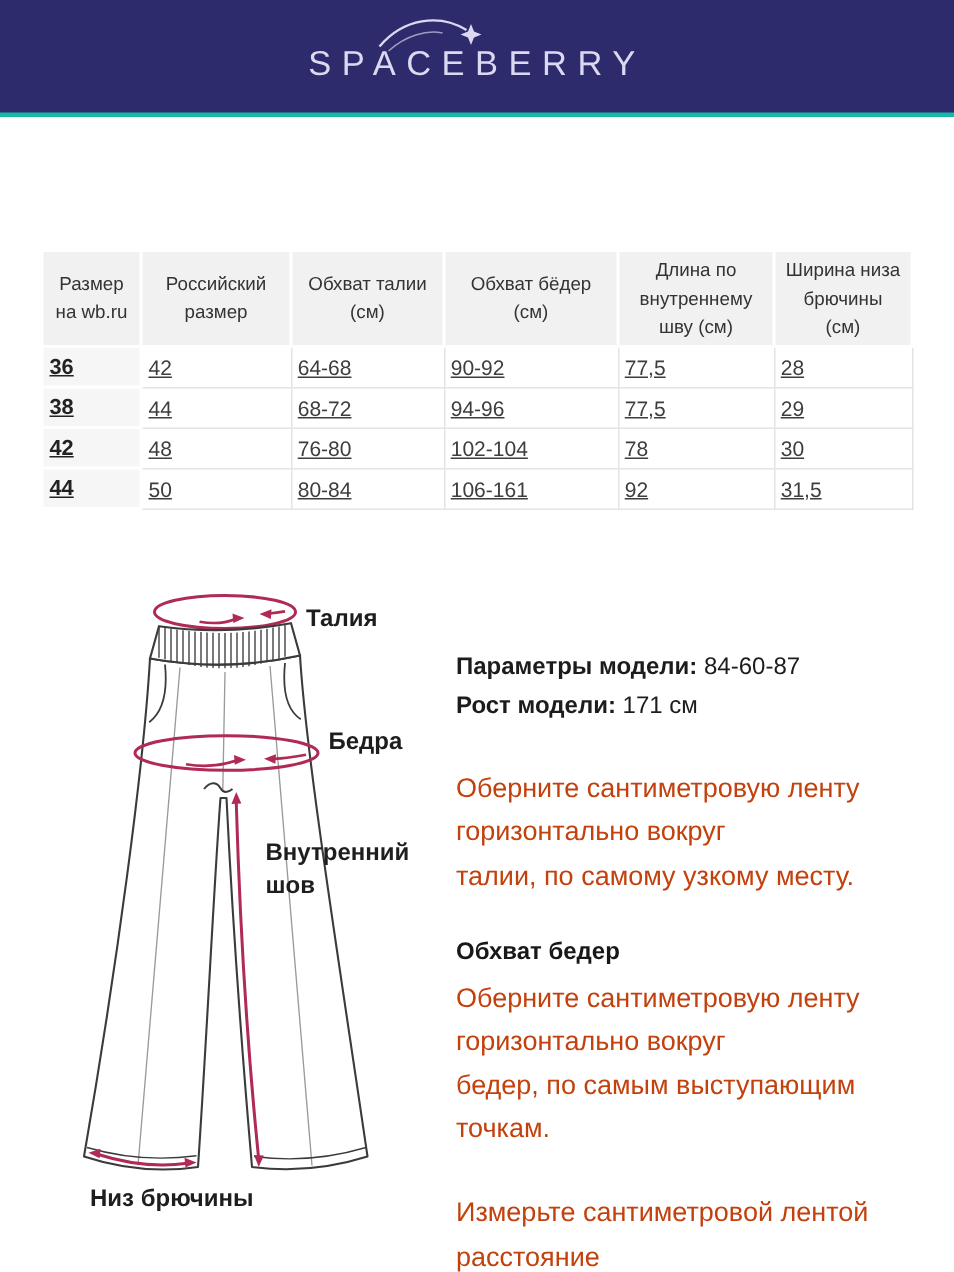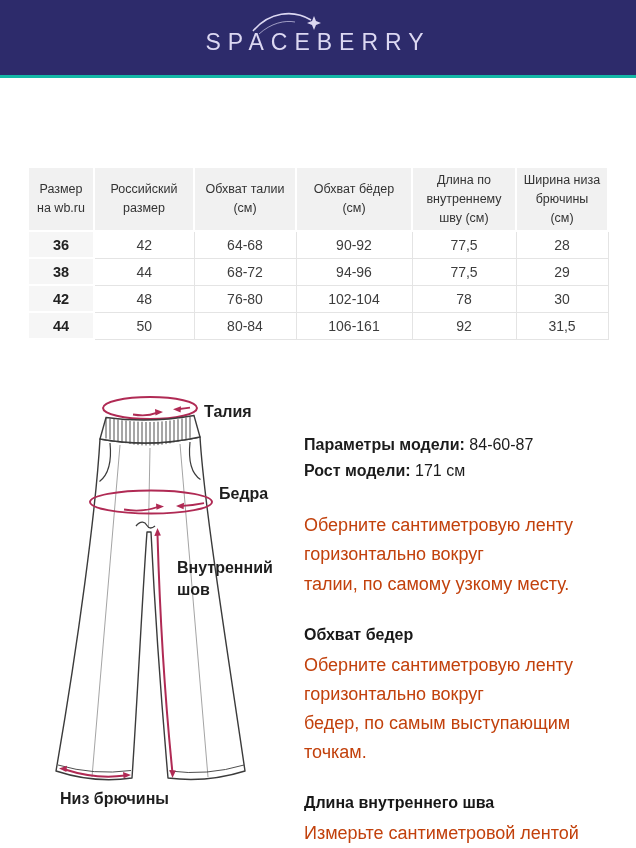--- a/index.html
+++ b/index.html
@@ -23,21 +23,21 @@
     border-collapse:collapse; table-layout:fixed;
     width:580px; margin:88px auto 0;
   }
   .size-table th {
     background:#f1f1f1; border:2px solid #ffffff;
     font-weight:400; font-size:12.5px; line-height:1.5; color:#333333;
     height:55px; padding:3px 6px; text-align:center; vertical-align:middle;
   }
   .size-table td {
     border:1px solid #e4e4e4; height:27px; padding:0 4px;
-    font-size:14px; color:#3d3d3d; text-align:center; vertical-align:middle;
+    font-size:14px; color:#3d3d3d; text-align:left; vertical-align:middle;text-decoration:underline;
   }
   .size-table td.size-col {
     background:#f6f6f6; border:2px solid #ffffff;
     font-weight:700; font-size:14.5px; color:#222222;
   }
   
   .lower { display:flex; margin-top:39px; padding:0 22px 0 20px; }
   .pants-svg { width:270px; height:440px; flex:none; }
   .info { flex:1; padding:53px 0 0 14px; }
   .model-line { margin:0; font-size:16px; line-height:26px; color:#1c1c1c; }
@@ -176,18 +176,17 @@
     <div class="section">
       <p>Оберните сантиметровую ленту горизонтально вокруг
 талии, по самому узкому месту.</p>
     </div>
     <div class="section">
       <h3>Обхват бедер</h3>
       <p>Оберните сантиметровую ленту горизонтально вокруг
 бедер, по самым выступающим точкам.</p>
     </div>
     <div class="section">
-      <h3>Длина внутреннего шва</h3>
       <p>Измерьте сантиметровой лентой расстояние
 по внутренней стороне ноги до низа.</p>
     </div>
   </div>
 </div>
 
 </body></html>

